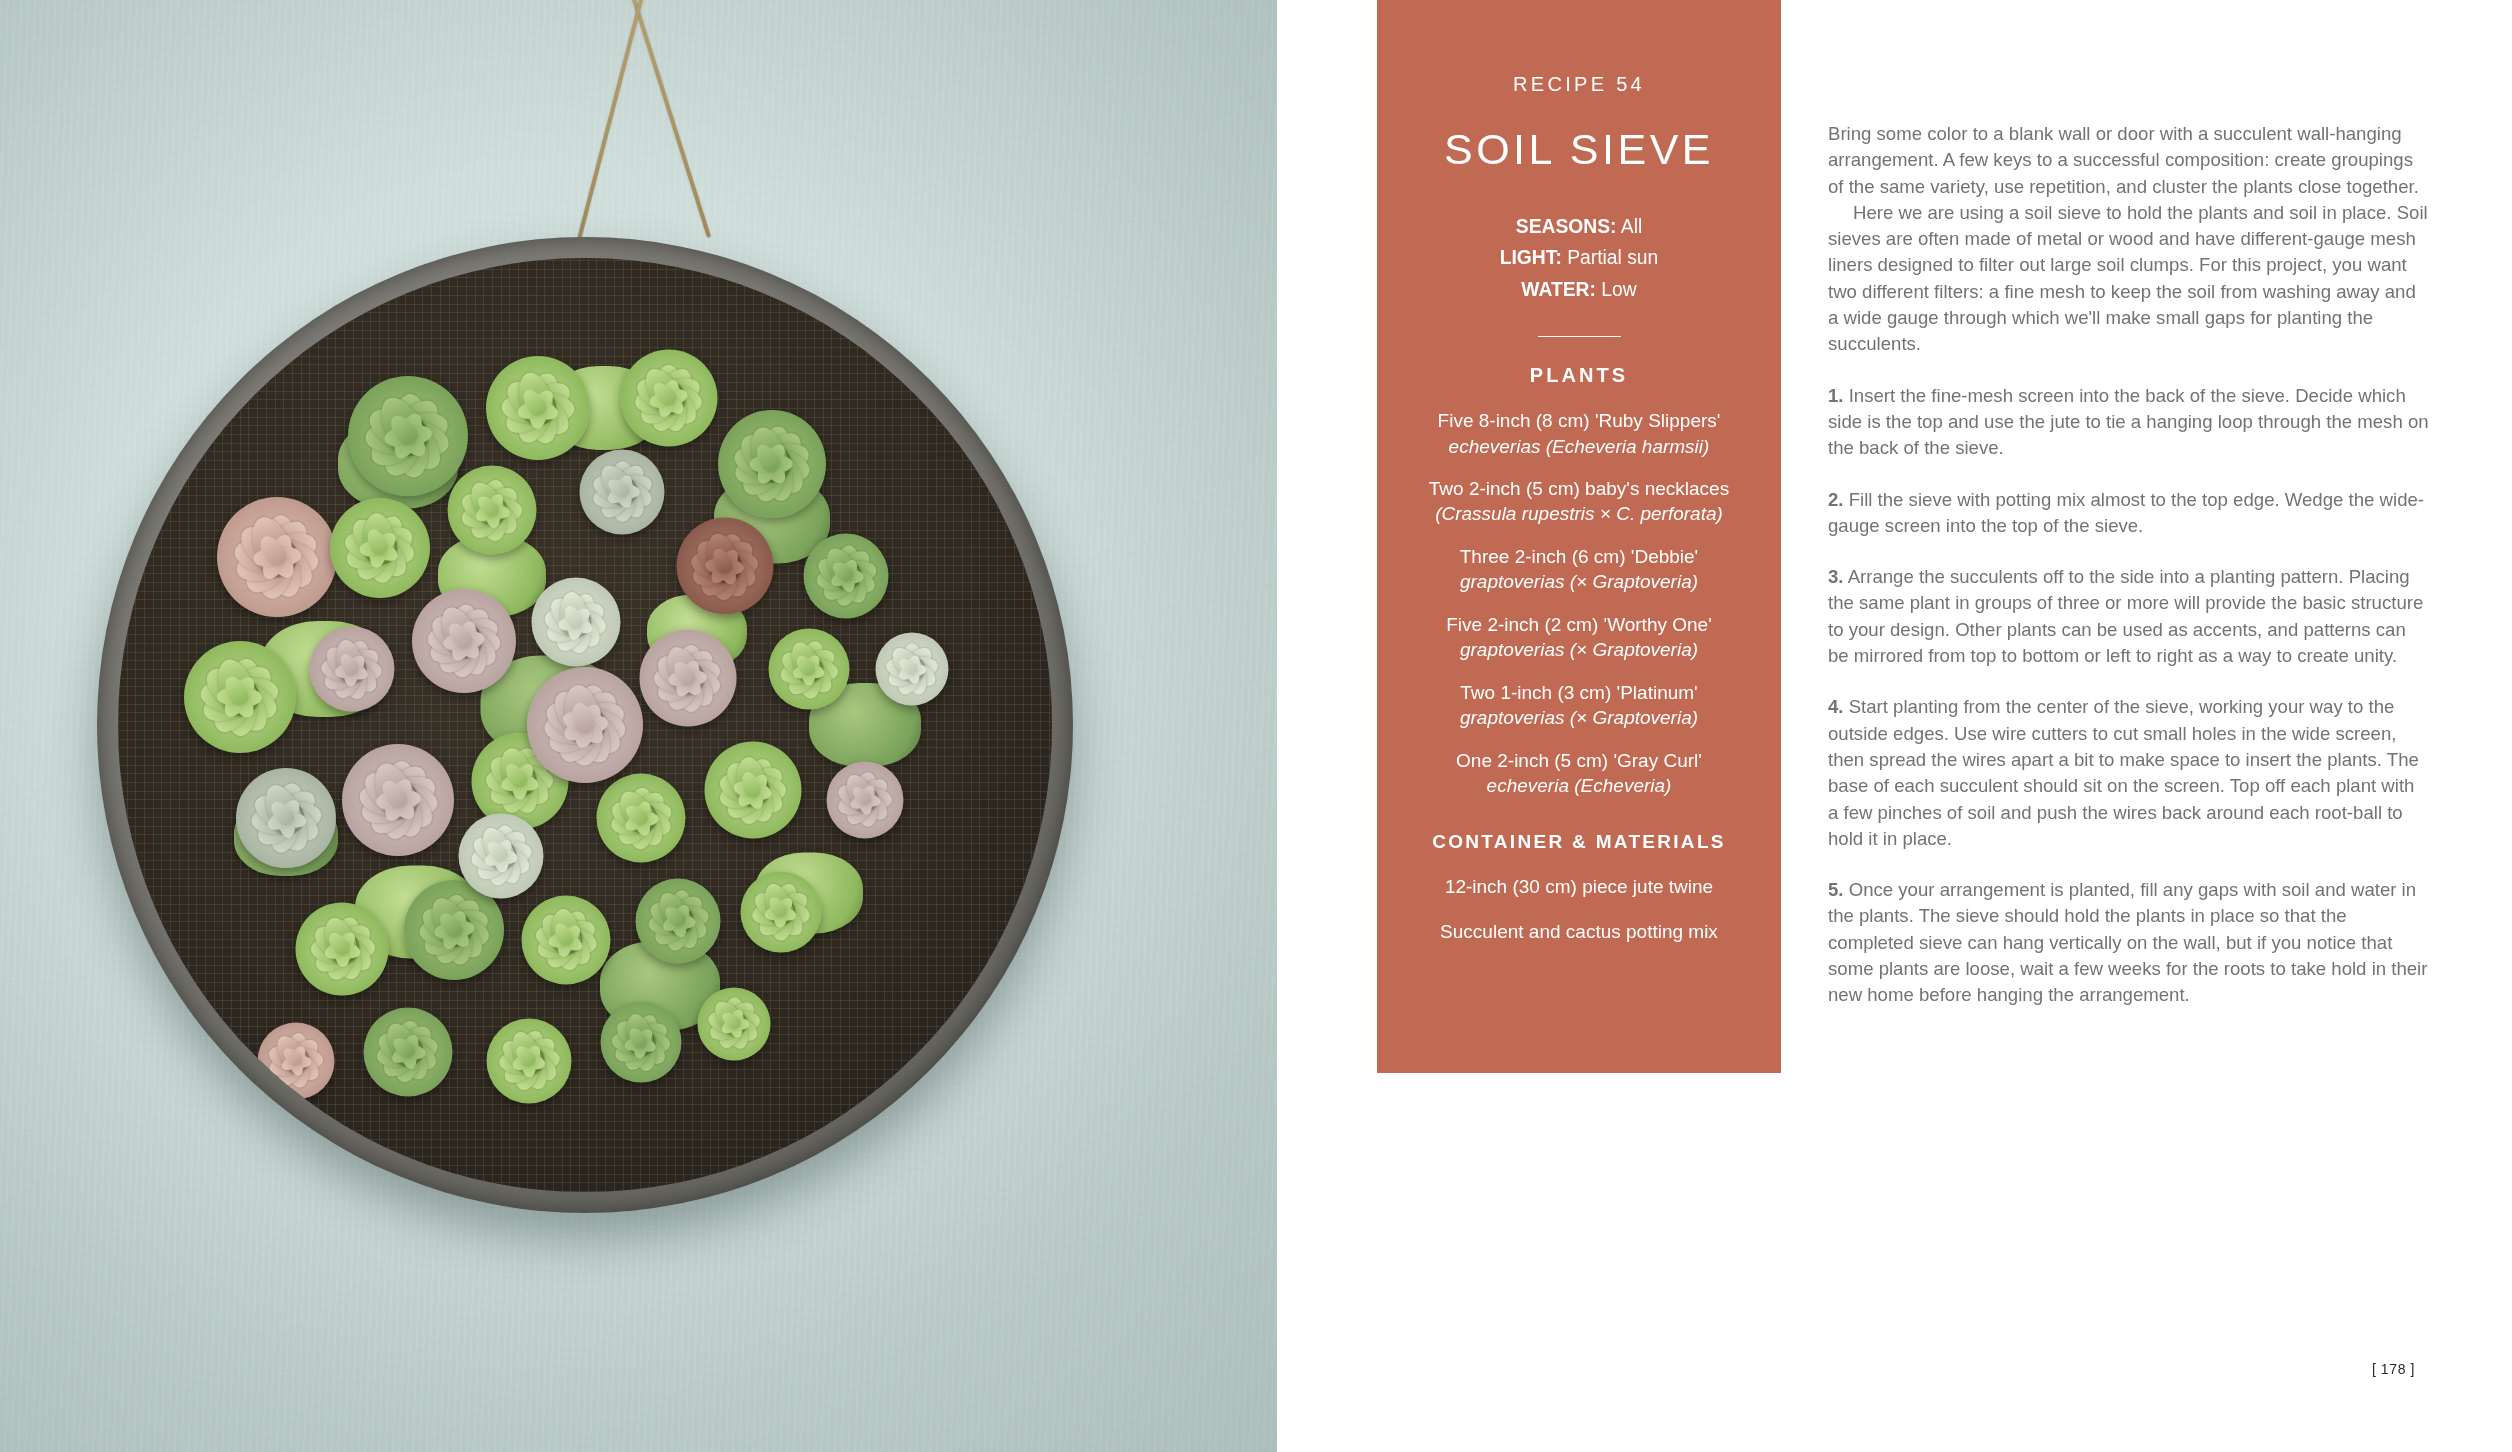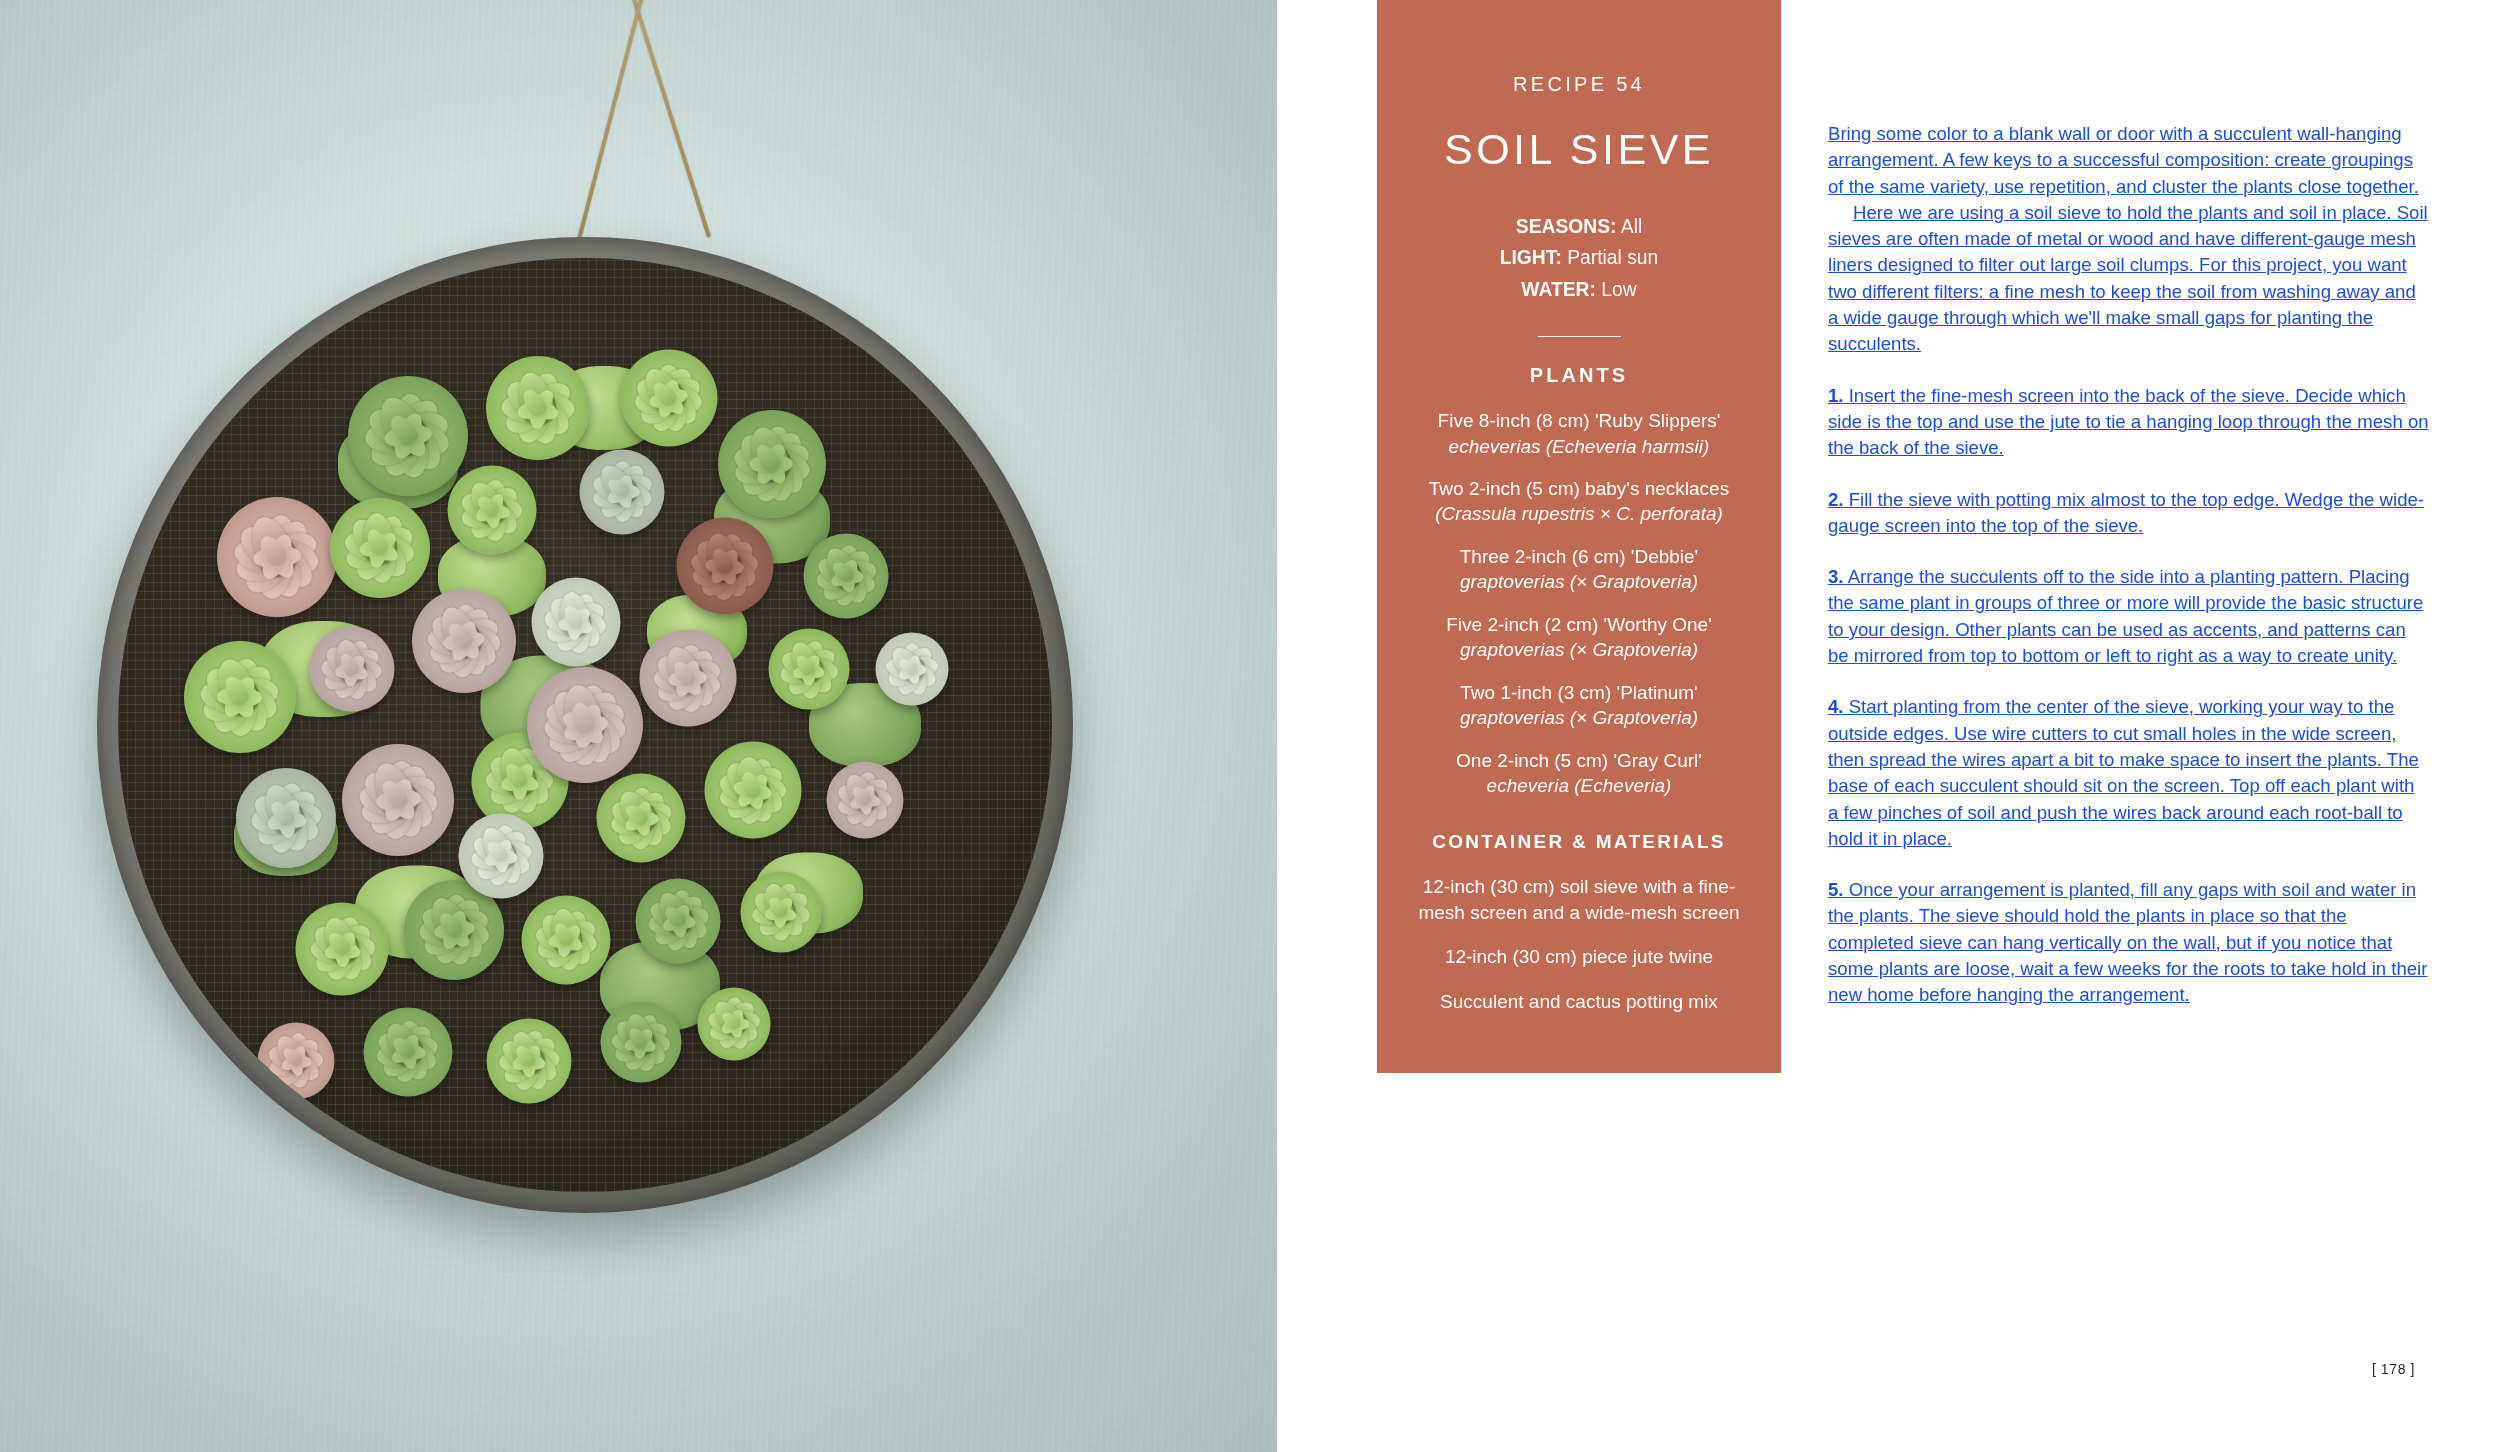--- a/index.html
+++ b/index.html
@@ -210,22 +210,21 @@
     margin-top: 19.3px;
   }
   .mat-list li:first-child { margin-top: 21px; }
 
   
   .body-col {
     position: absolute;
     left: 551px;
     top: 121px;
     width: 601px;
-    color: #1d4ed8;
-    text-decoration: underline;
+    color: #737373;
   }
   .body-col p {
     margin: 0;
     font-size: 18.6px;
     line-height: 1.415;
     text-align: left;
   }
   .body-col p.indent { text-indent: 25px; }
   .body-col .step { margin-top: 25px; }
   .body-col .step b { font-weight: 700; }
@@ -989,21 +988,20 @@
         <li><span>Five 8-inch (8 cm) 'Ruby Slippers'</span><br><i>echeverias (Echeveria harmsii)</i></li>
         <li><span>Two 2-inch (5 cm) baby's necklaces</span><br><i>(Crassula rupestris × C. perforata)</i></li>
         <li><span>Three 2-inch (6 cm) 'Debbie'</span><br><i>graptoverias (× Graptoveria)</i></li>
         <li><span>Five 2-inch (2 cm) 'Worthy One'</span><br><i>graptoverias (× Graptoveria)</i></li>
         <li><span>Two 1-inch (3 cm) 'Platinum'</span><br><i>graptoverias (× Graptoveria)</i></li>
         <li><span>One 2-inch (5 cm) 'Gray Curl'</span><br><i>echeveria (Echeveria)</i></li>
       </ul>
 
     <div class="section-head materials">CONTAINER &amp; MATERIALS</div>
     <ul class="mat-list" id="mat-list">
-        <li>12-inch (30 cm) soil sieve with a fine-mesh screen and a wide-mesh screen</li>
         <li>12-inch (30 cm) piece jute twine</li>
         <li>Succulent and cactus potting mix</li>
       </ul>
   </div>
 
   <div class="body-col">
     <p>Bring some color to a blank wall or door with a succulent wall-hanging arrangement. A few keys to a successful composition: create groupings of the same variety, use repetition, and cluster the plants close together.</p>
     <p class="indent">Here we are using a soil sieve to hold the plants and soil in place. Soil sieves are often made of metal or wood and have different-gauge mesh liners designed to filter out large soil clumps. For this project, you want two different filters: a fine mesh to keep the soil from washing away and a wide gauge through which we'll make small gaps for planting the succulents.</p>
     <div id="steps">
         <p class="step"><b>1.</b><span> Insert the fine-mesh screen into the back of the sieve. Decide which side is the top and use the jute to tie a hanging loop through the mesh on the back of the sieve.</span></p>

